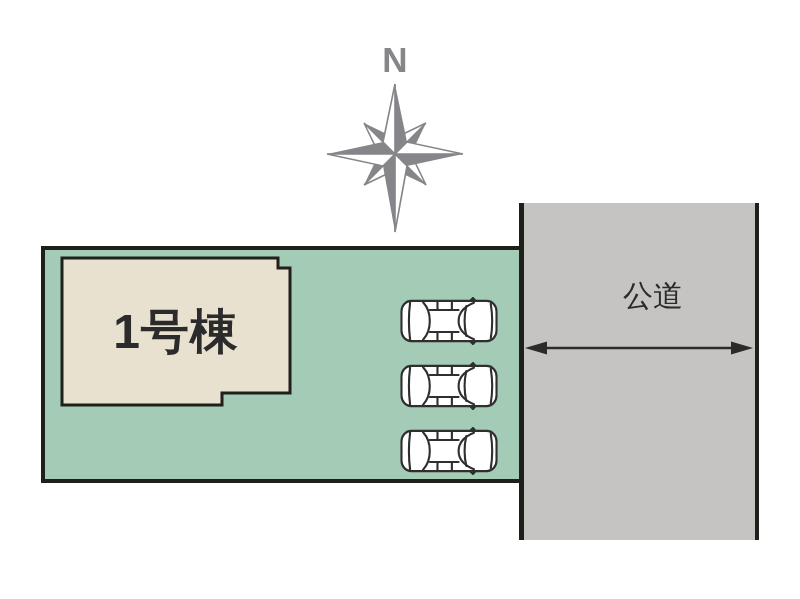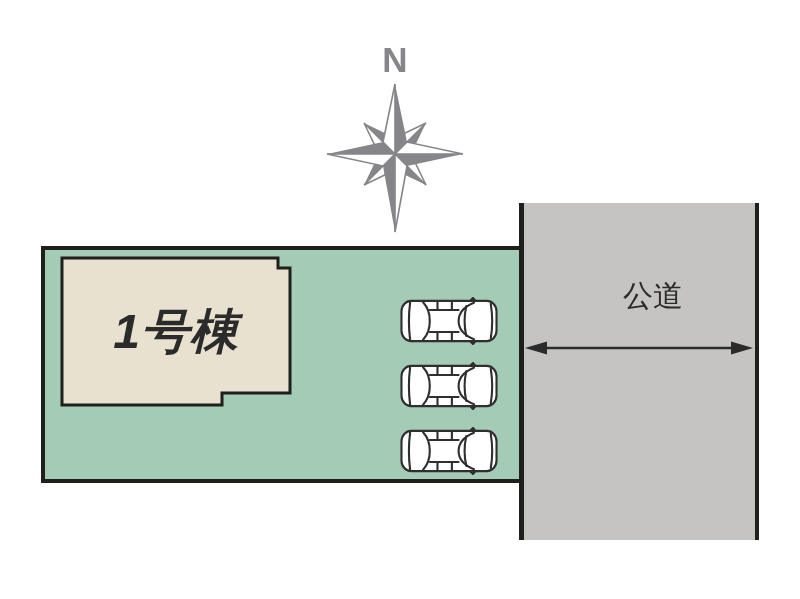--- a/index.html
+++ b/index.html
@@ -58,21 +58,20 @@
     stroke: var(--outline-black);
     stroke-width: 3px;
     stroke-linejoin: miter;
   }
   .bldg-label {
     left: 62px; top: 258px; width: 228px; height: 147px;
     display: flex; align-items: center; justify-content: center;
     font-size: 48px; font-weight: 600; letter-spacing: 1px;
     color: var(--text-dark);
     white-space: nowrap;
-    font-style: italic;
   }
 
   
   .car { left: 397px; width: 104px; height: 48px; }
   .car-1 { top: 297px; }
   .car-2 { top: 362px; }
   .car-3 { top: 427px; }
   .car-stroke {
     fill: #ffffff;
     stroke: #2f2f2f;

